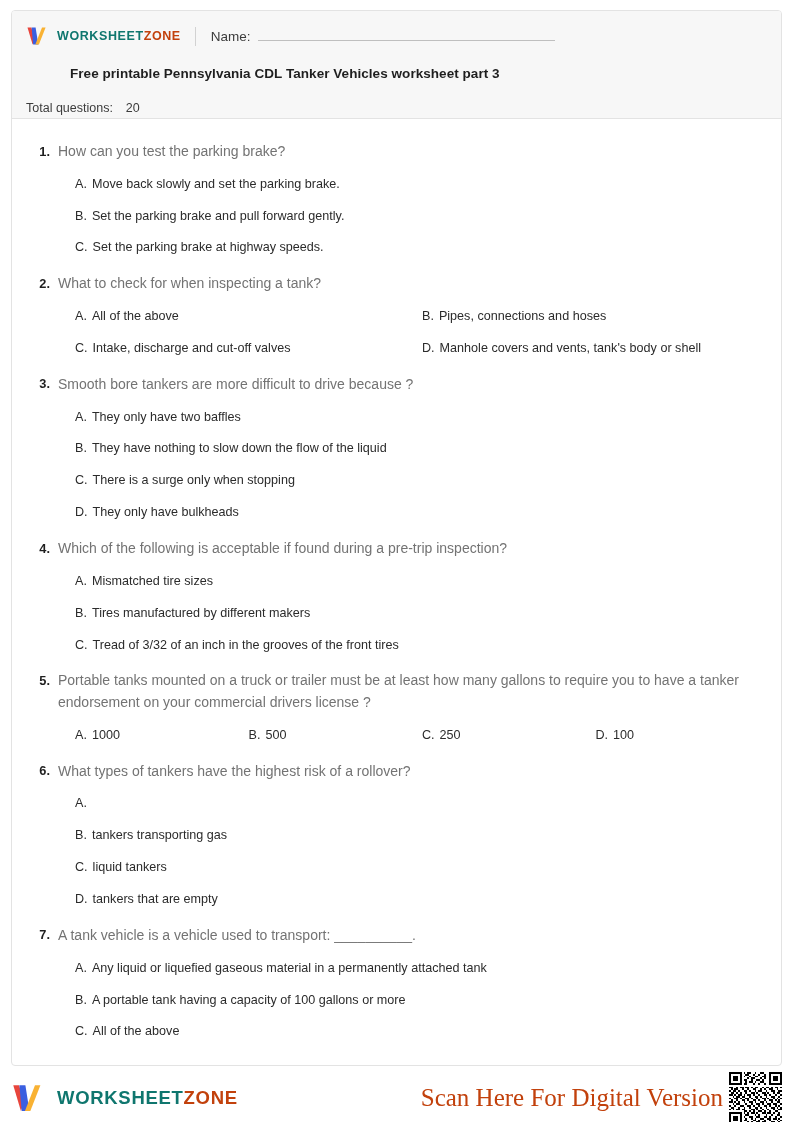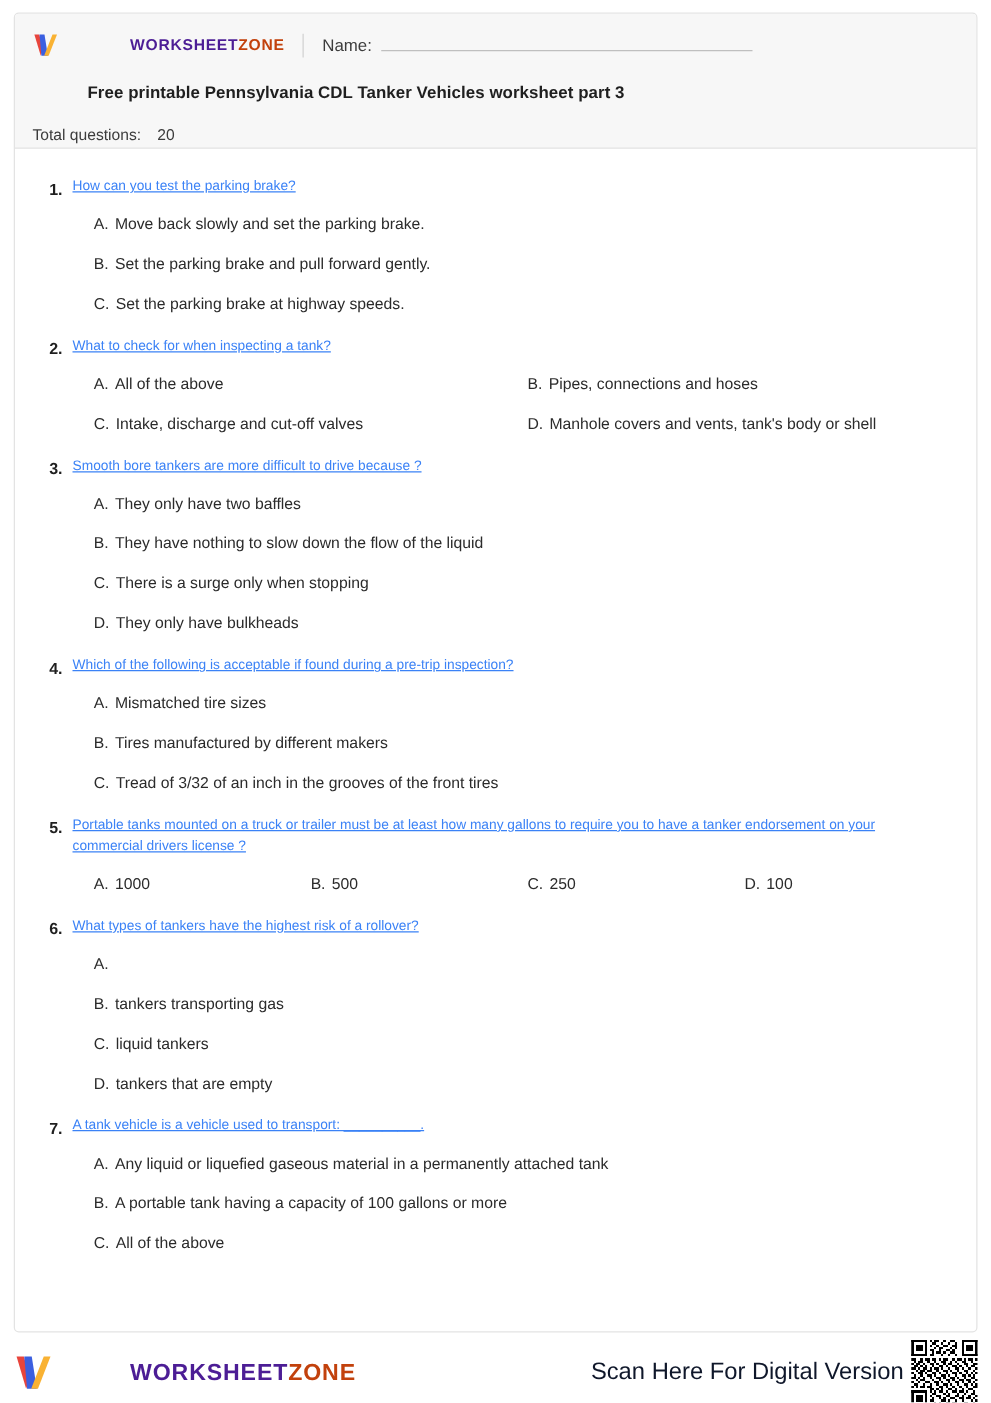--- a/index.html
+++ b/index.html
@@ -58,21 +58,21 @@
     width: 24px;
     height: 20px;
     flex: none;
   }
   .logo-text {
     font-size: 12.5px;
     font-weight: bold;
     letter-spacing: 0.6px;
     white-space: nowrap;
   }
-  .logo-text .ws { color: #4c1d95; margin-left: 47px; }
+  .logo-text .ws { color: #0f766e; }
   .logo-text .zn { color: #c2410c; }
 
   .logo-divider {
     width: 1px;
     height: 19px;
     background: #d2d2d2;
     margin: 0 15px 0 14px;
     flex: none;
   }
 
@@ -129,24 +129,23 @@
     padding-right: 8px;
     font-size: 12.8px;
     font-weight: bold;
     color: #1f1f1f;
     line-height: 1.55;
     padding-top: 0.5px;
   }
   .q-body { flex: 1 1 auto; min-width: 0; }
 
   .q-text {
-    font-size: 11px;
-    color: #3b82f6;
+    font-size: 14px;
+    color: #737373;
     line-height: 1.55;
-    text-decoration: underline;
   }
 
   .options {
     margin-top: 12px;
     display: grid;
     row-gap: 13px;
     column-gap: 10px;
     padding-left: 17px;
   }
   .options.cols-1 { grid-template-columns: 1fr; }
@@ -184,22 +183,23 @@
     letter-spacing: 0.7px;
   }
 
   .footer-right {
     margin-left: auto;
     display: flex;
     align-items: center;
     gap: 6px;
   }
   .scan-text {
-    font-size: 19px;
-    color: #0f172a;
+    font-size: 25px;
+    color: #c2410c;
+    font-family: Liberation Serif, serif;
   }
   .qr {
     width: 53px;
     height: 53px;
     flex: none;
   }
 </style>
 </head>
 <body>
 

